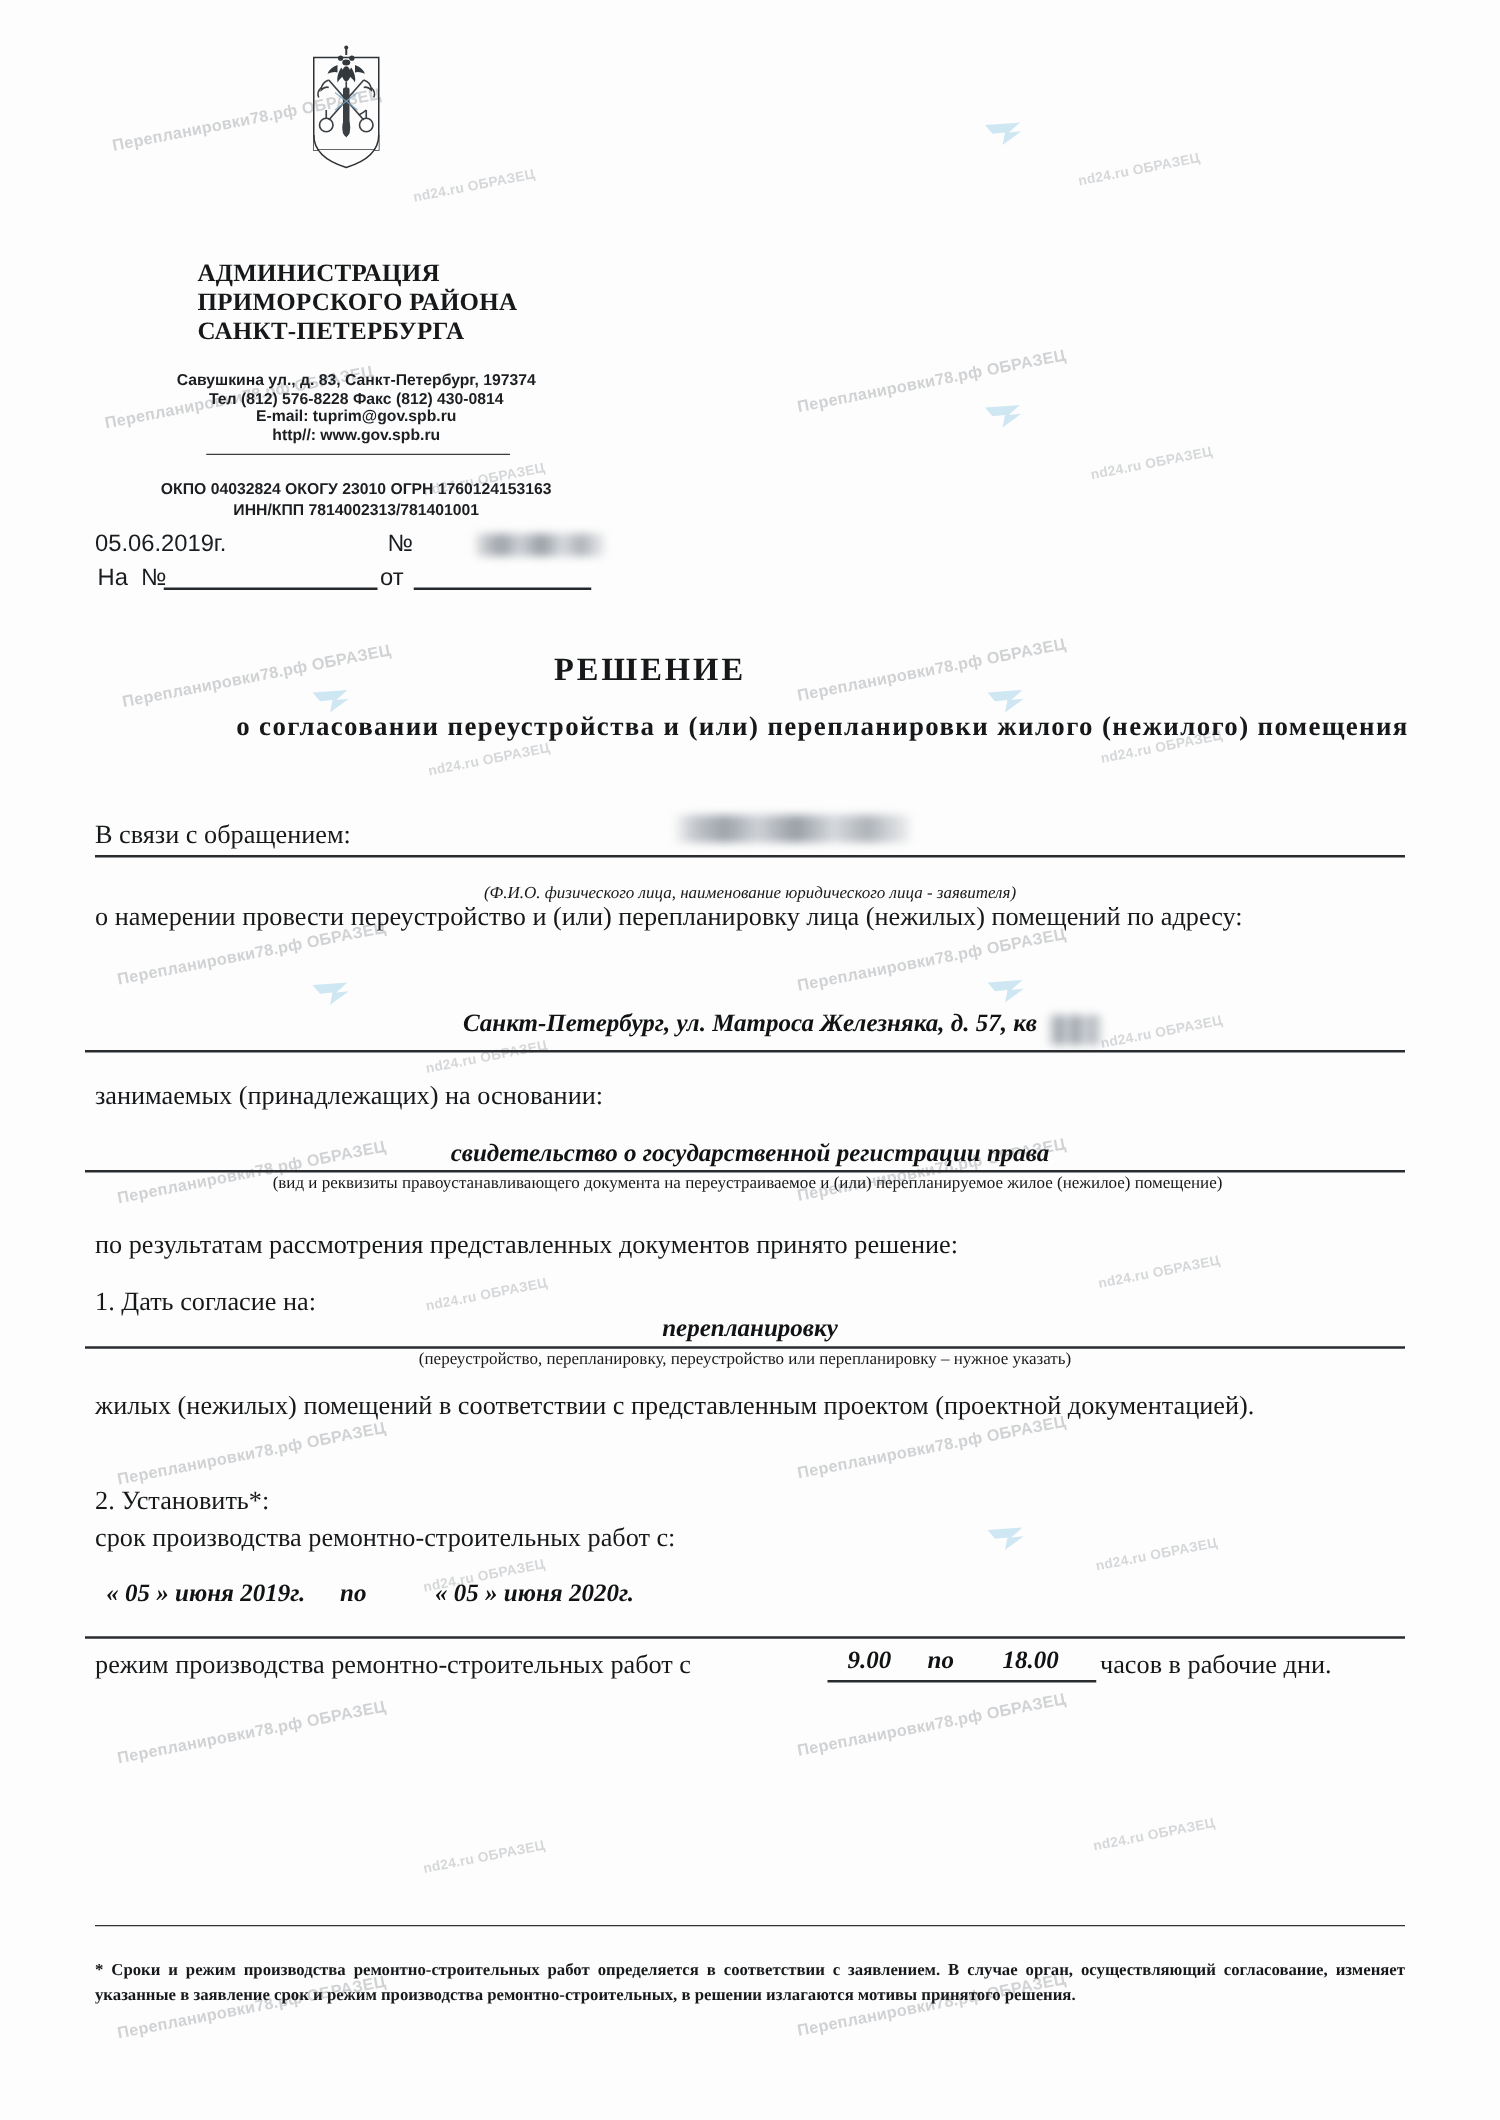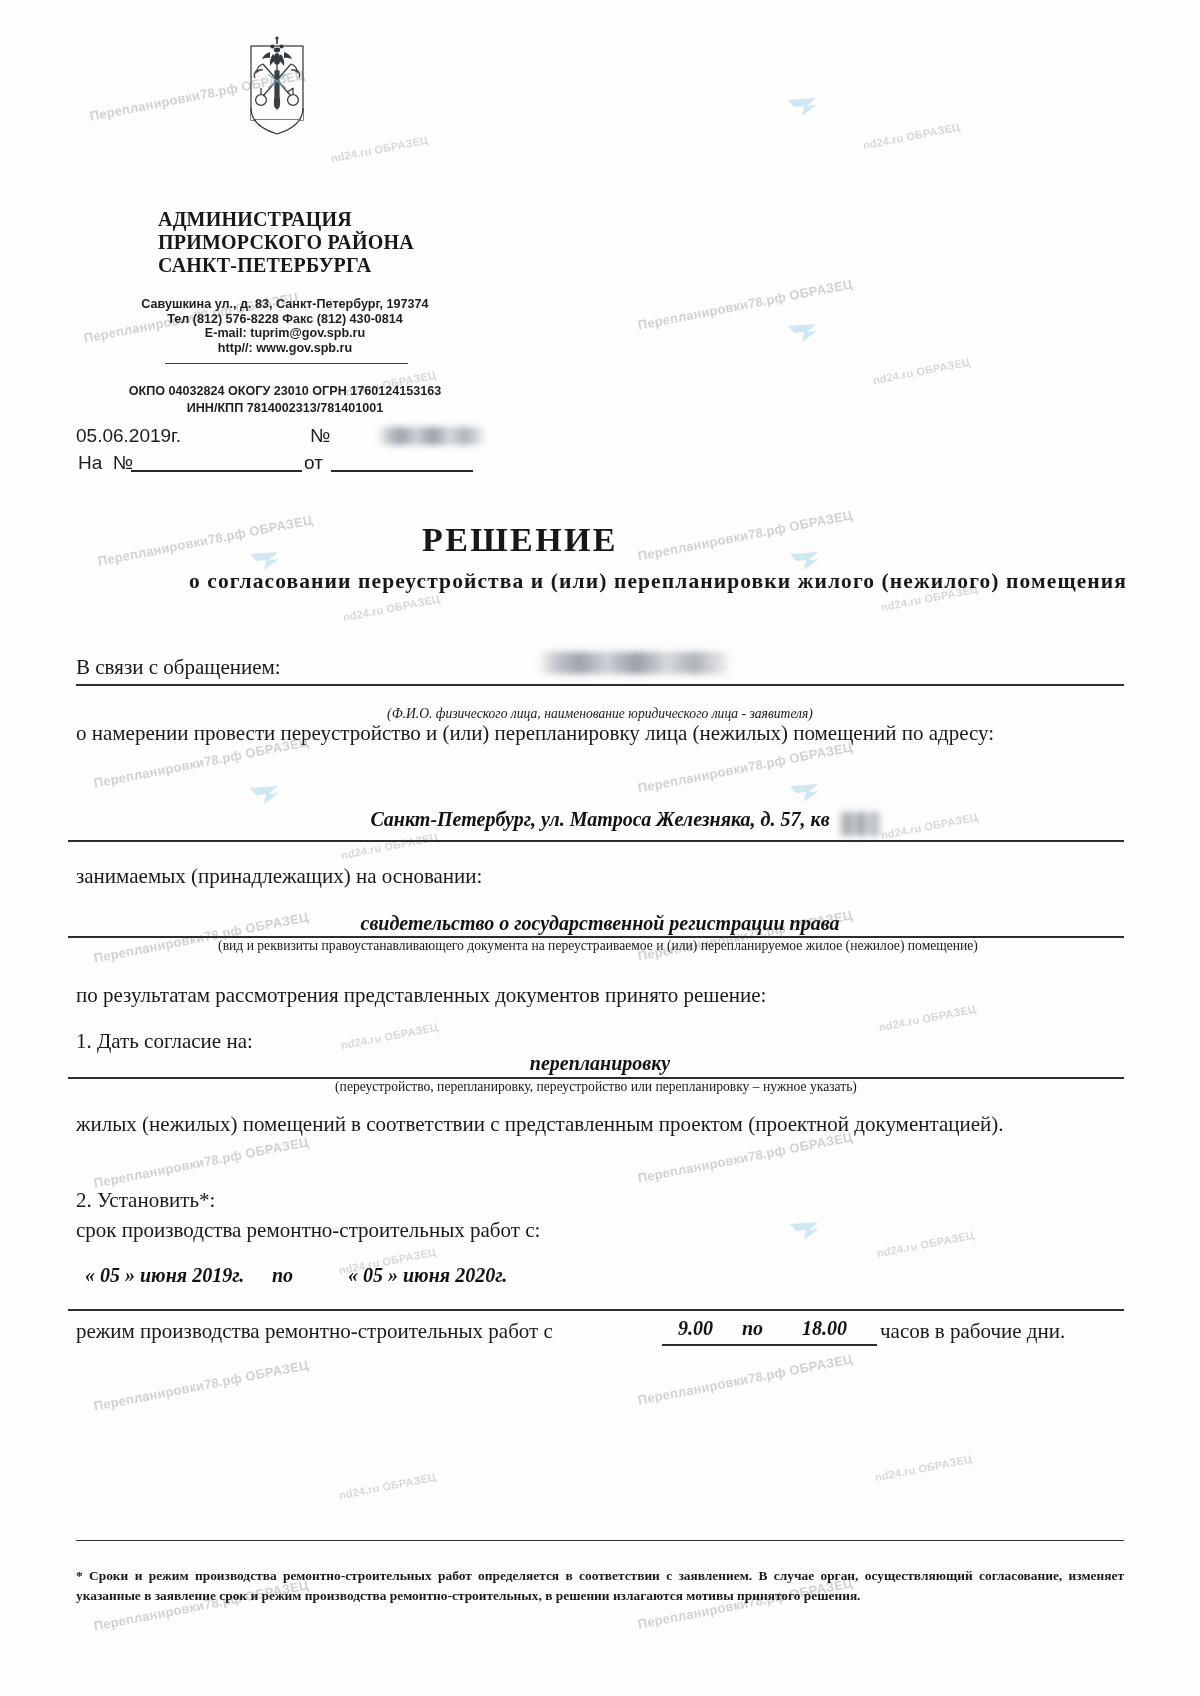--- a/index.html
+++ b/index.html
@@ -149,21 +149,21 @@
   }
 
   
   .doc-title {
     position: absolute;
     left: 0;
     top: 521px;
     width: 980px;
     text-align: center;
     font-weight: bold;
-    font-size: 34px;
+    font-size: 26px;
     letter-spacing: 2.4px;
     padding-left: 60px;
     box-sizing: border-box;
   }
   .doc-sub {
     position: absolute;
     left: 75px;
     top: 566px;
     width: 1052px;
     text-align: right;

